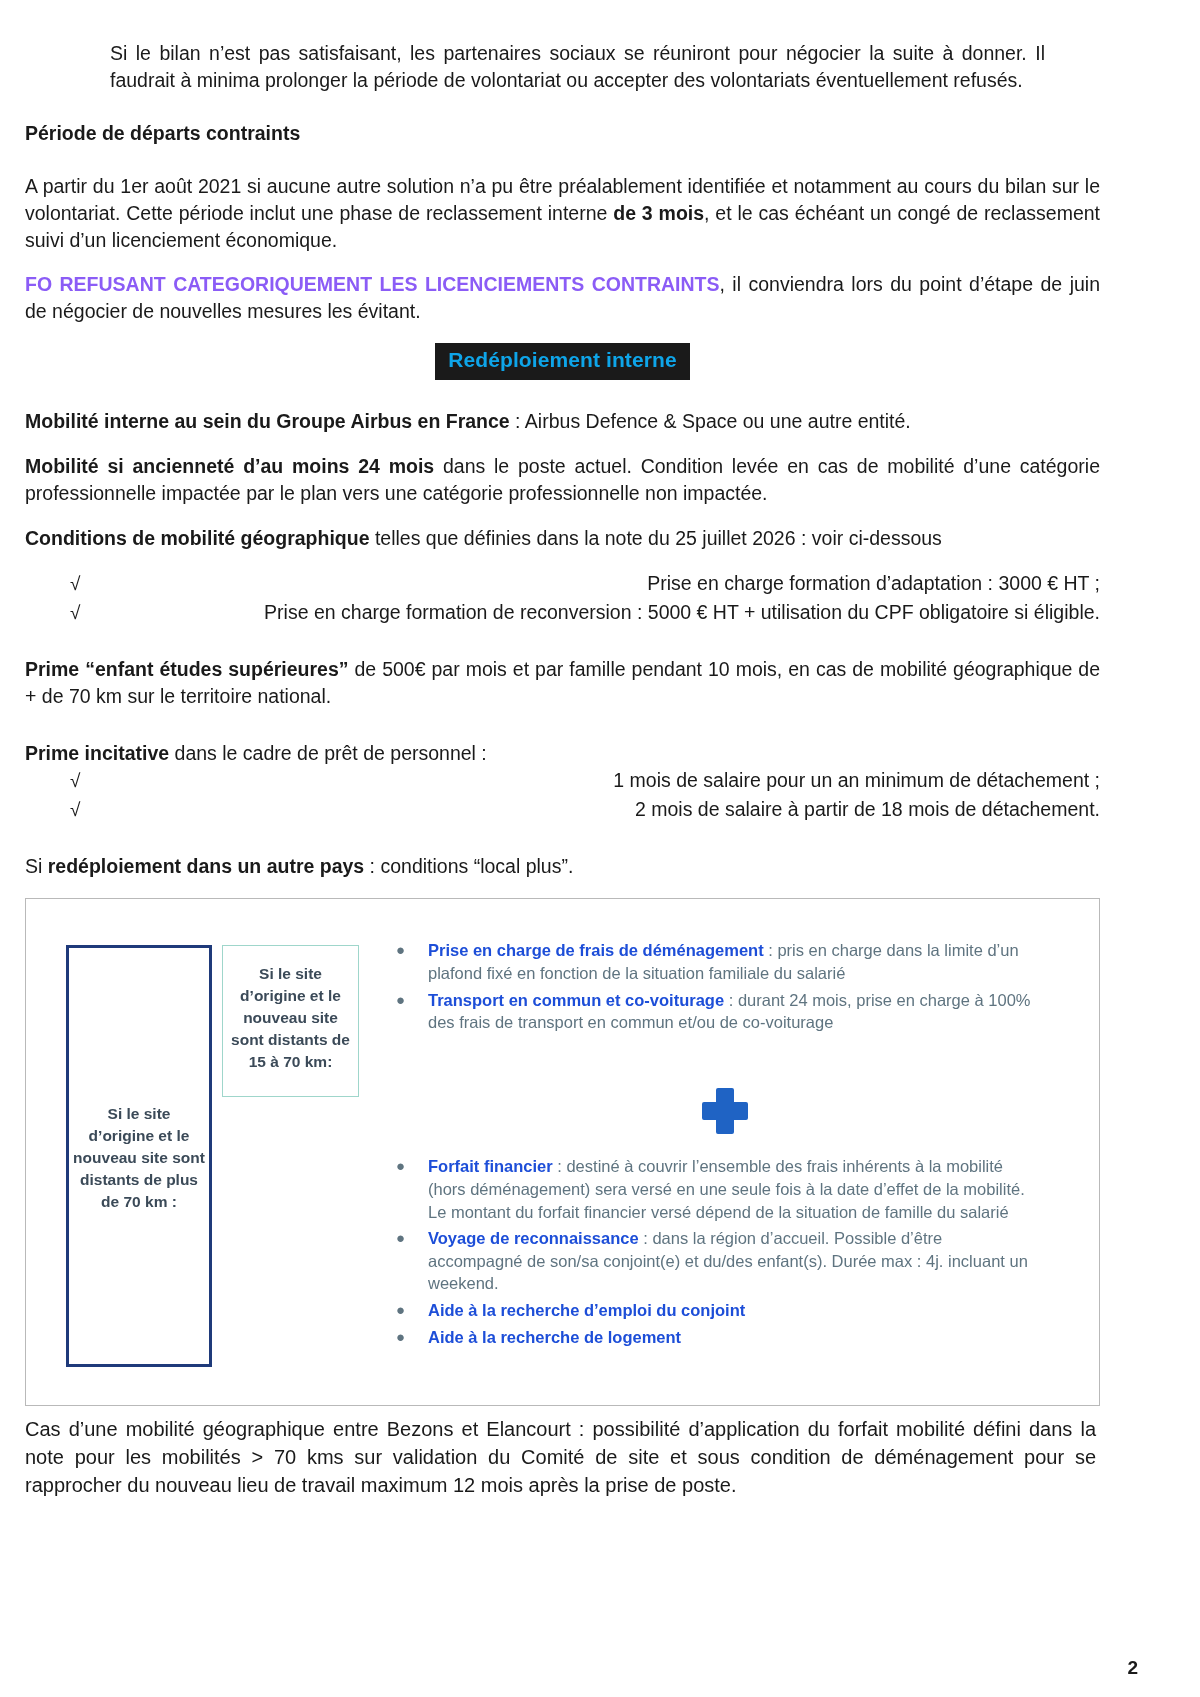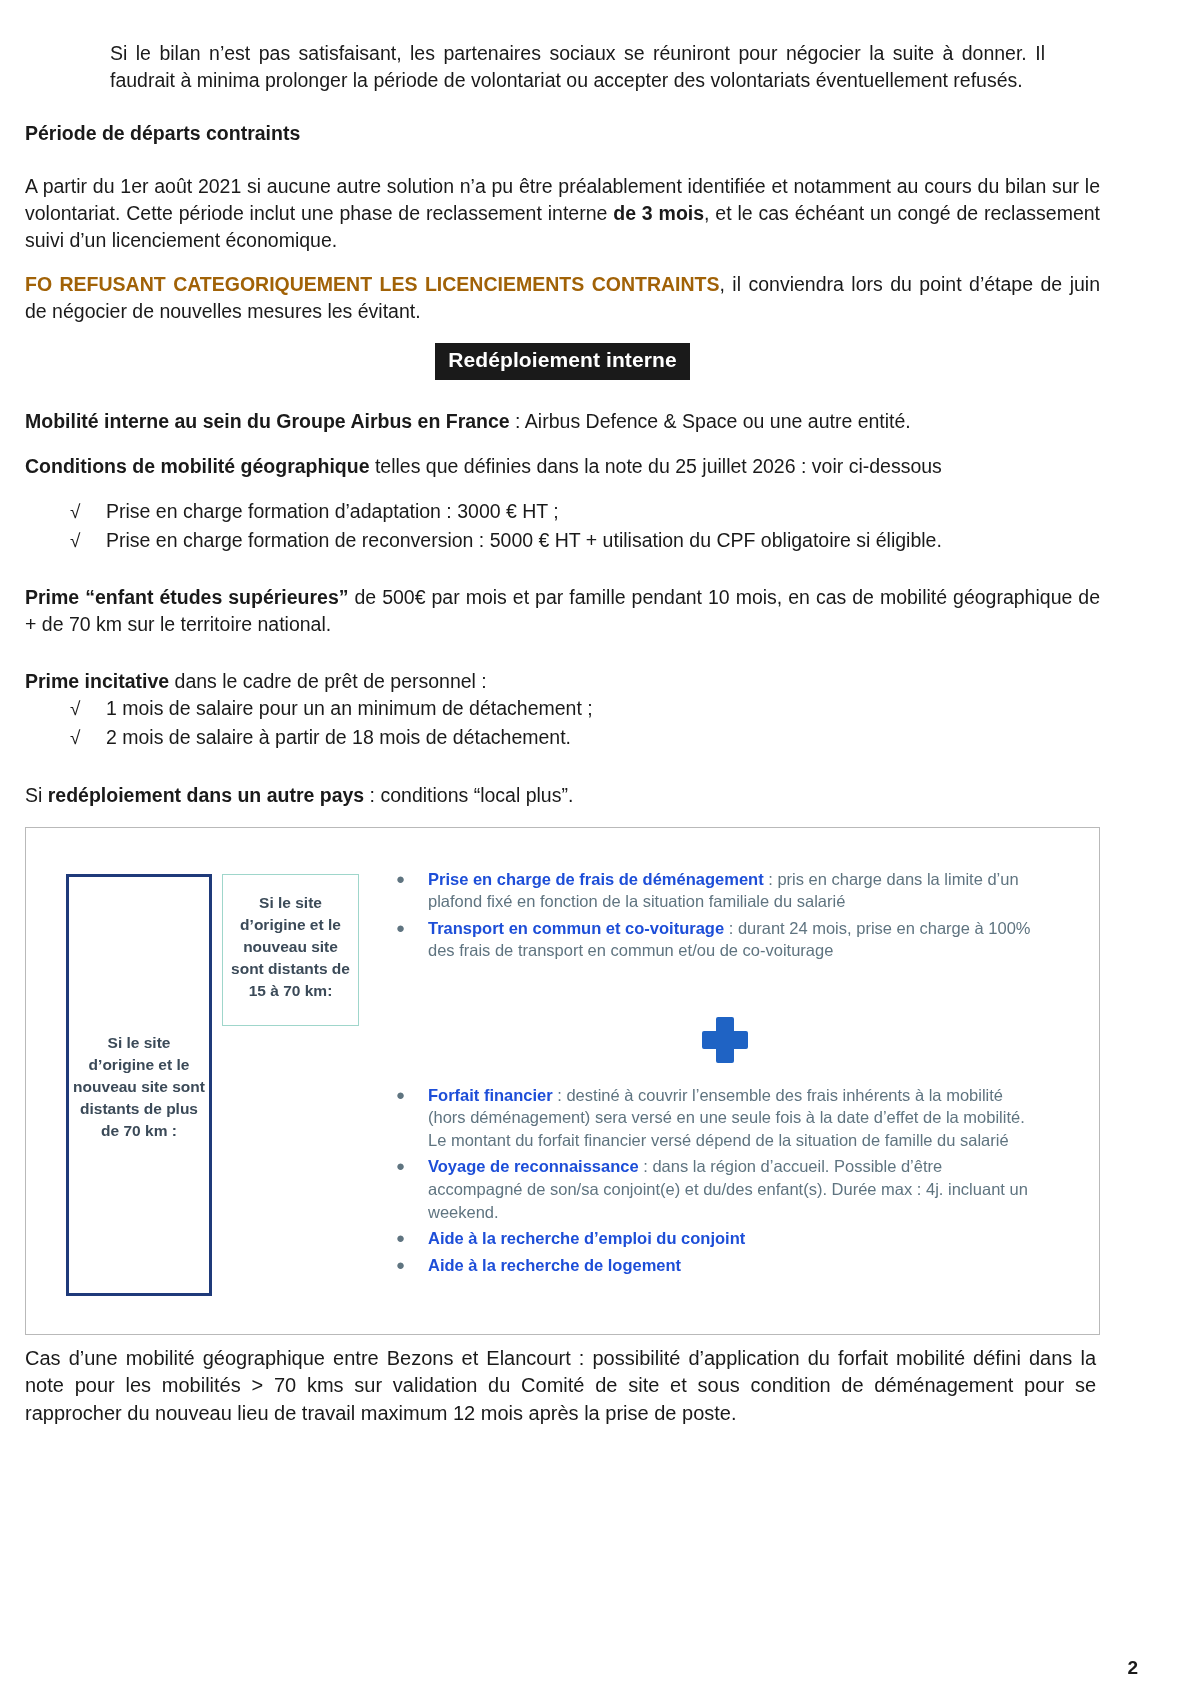--- a/index.html
+++ b/index.html
@@ -22,43 +22,43 @@
   .doc-body { font-size: 19.5px; line-height: 1.38; }
 
   p.para { margin: 0 0 18px 0; text-align: justify; }
   p.indented {
     margin: 0 0 26px 0;
     text-align: justify;
     padding-left: 85px;
     padding-right: 55px;
   }
   .b { font-weight: bold; }
-  .red { color: #a16207; font-weight: bold; }
+  .red { color: #8b5cf6; font-weight: bold; }
   .sec-head { font-weight: bold; margin: 0 0 26px 0; }
 
   .banner-wrap { text-align: center; margin: 10px 0 28px 0; }
   .banner {
     display: inline-block;
     background: #1a1a1a;
-    color: #ffffff;
+    color: #0ea5e9;
     font-weight: bold;
     font-size: 21px;
     padding: 3px 13px 5px 13px;
     letter-spacing: .1px;
   }
 
   ul.checks { list-style: none; margin: 0 0 18px 0; padding: 0 0 0 45px; }
   ul.checks li { display: flex; align-items: baseline; margin: 0 0 2px 0; }
   ul.checks .ck {
     width: 36px;
     flex: 0 0 36px;
     font-size: 19px;
     color: #1a1a1a;
   }
-  ul.checks .txt { flex: 1 1 auto; }
+  ul.checks .txt { flex: 1 1 auto; text-align: right; }
   ul.tight { margin: 0 0 18px 0; }
 
   .spacer-sm { height: 12px; }
 
   
   .figure {
     margin: 14px 0 10px 0;
     border: 1px solid #b9b9b9;
     background: #ffffff;
     height: 508px;
@@ -161,20 +161,21 @@
     <p class="para"><span>A partir du 1er août 2021 si aucune autre solution n’a pu être préalablement identifiée et notamment au cours du bilan sur le volontariat. Cette période inclut une phase de reclassement interne </span><span class="b">de 3 mois</span><span>, et le cas échéant un congé de reclassement suivi d’un licenciement économique.</span></p>
 
     <p class="para"><span class="red">FO REFUSANT CATEGORIQUEMENT LES LICENCIEMENTS CONTRAINTS</span><span>, il conviendra lors du point d’étape de juin de négocier de nouvelles mesures les évitant.</span></p>
 
     <div class="banner-wrap">
       <span class="banner">Redéploiement interne</span>
     </div>
 
     <p class="para"><span class="b">Mobilité interne au sein du Groupe Airbus en France</span><span> :  Airbus Defence &amp; Space ou une autre entité.</span></p>
 
+    <p class="para"><span class="b">Mobilité si ancienneté d’au moins 24 mois</span><span> dans le poste actuel. Condition levée en cas de mobilité d’une catégorie professionnelle impactée par le plan vers une catégorie professionnelle non impactée.</span></p>
 
     <p class="para"><span class="b">Conditions de mobilité géographique</span><span> telles que définies dans la note du 25 juillet 2026 : voir ci-dessous</span></p>
 
 
     <ul class="checks">
       <li>
         <span class="ck">√</span>
         <span class="txt">Prise en charge formation d’adaptation : 3000 € HT ;</span>
       </li>
       <li>

